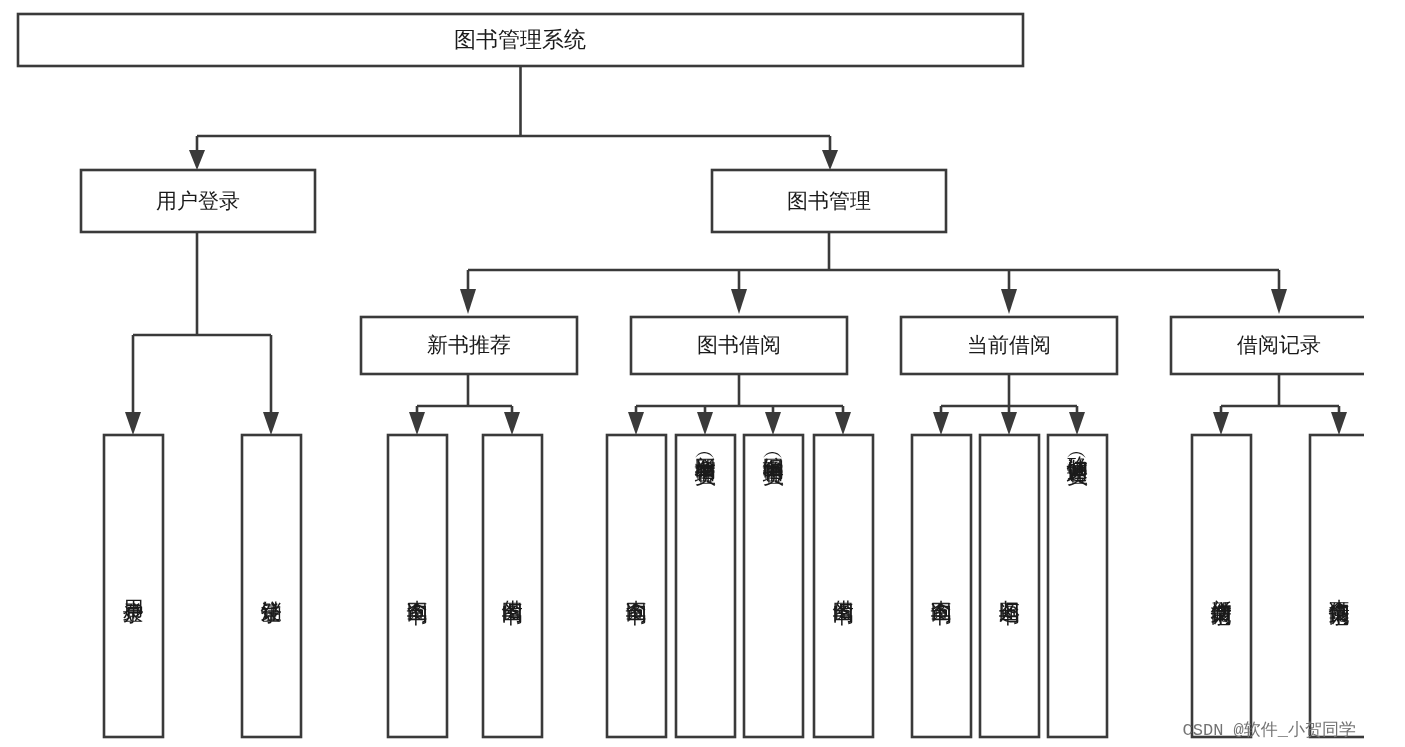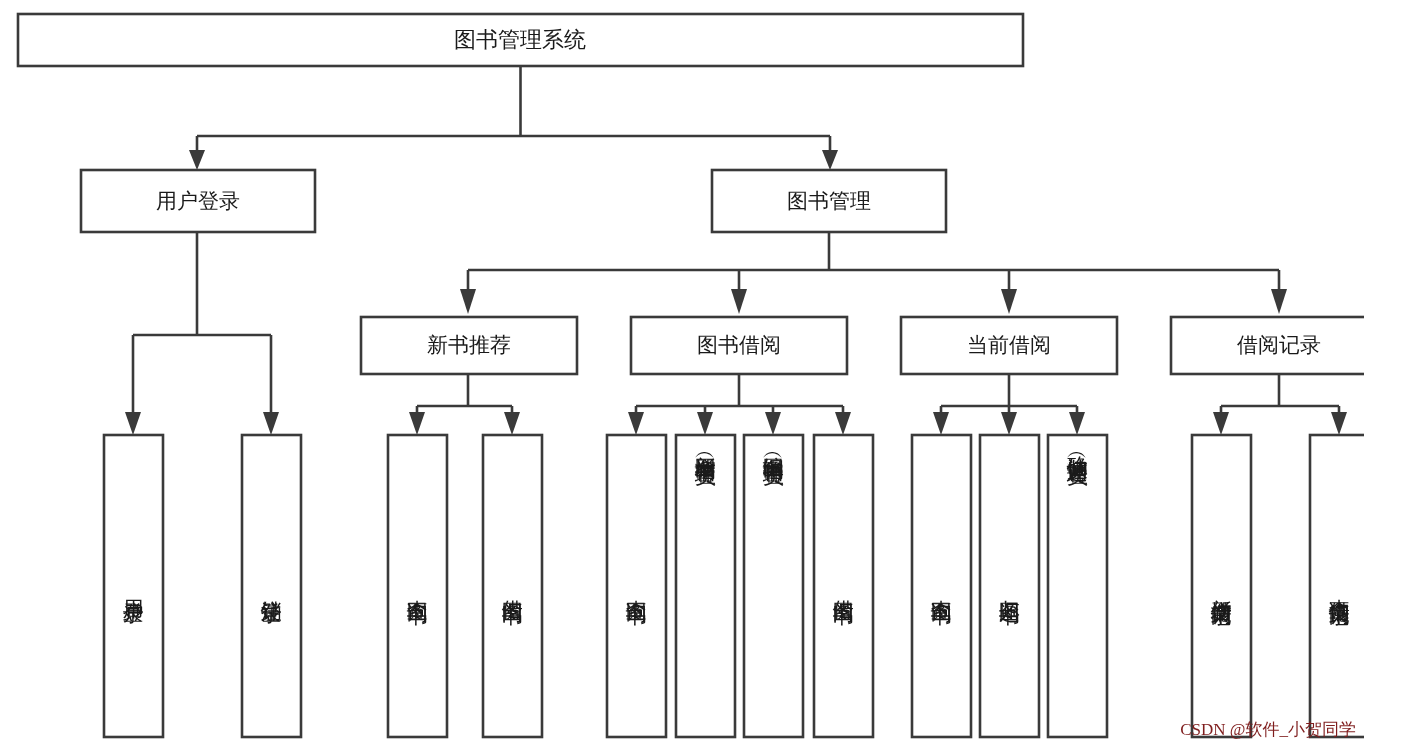--- a/index.html
+++ b/index.html
@@ -68,23 +68,23 @@
     font-size: 21px;
     line-height: 1.12;
     color: #1a1a1a;
     letter-spacing: 1.5px;
     white-space: nowrap;
   }
   .watermark {
     position: absolute;
     right: 8px;
     bottom: 6px;
-    font-family: Liberation Serif, serif;
+    font-family: Liberation Mono, monospace;
     font-size: 17px;
-    color: #7f1d1d;
+    color: #737373;
     white-space: nowrap;
     pointer-events: none;
   }
 </style>
 </head>
 <body>
 
 <div id="diagram-root">
 
   <svg id="flow-svg" viewBox="0 0 1405 747">

